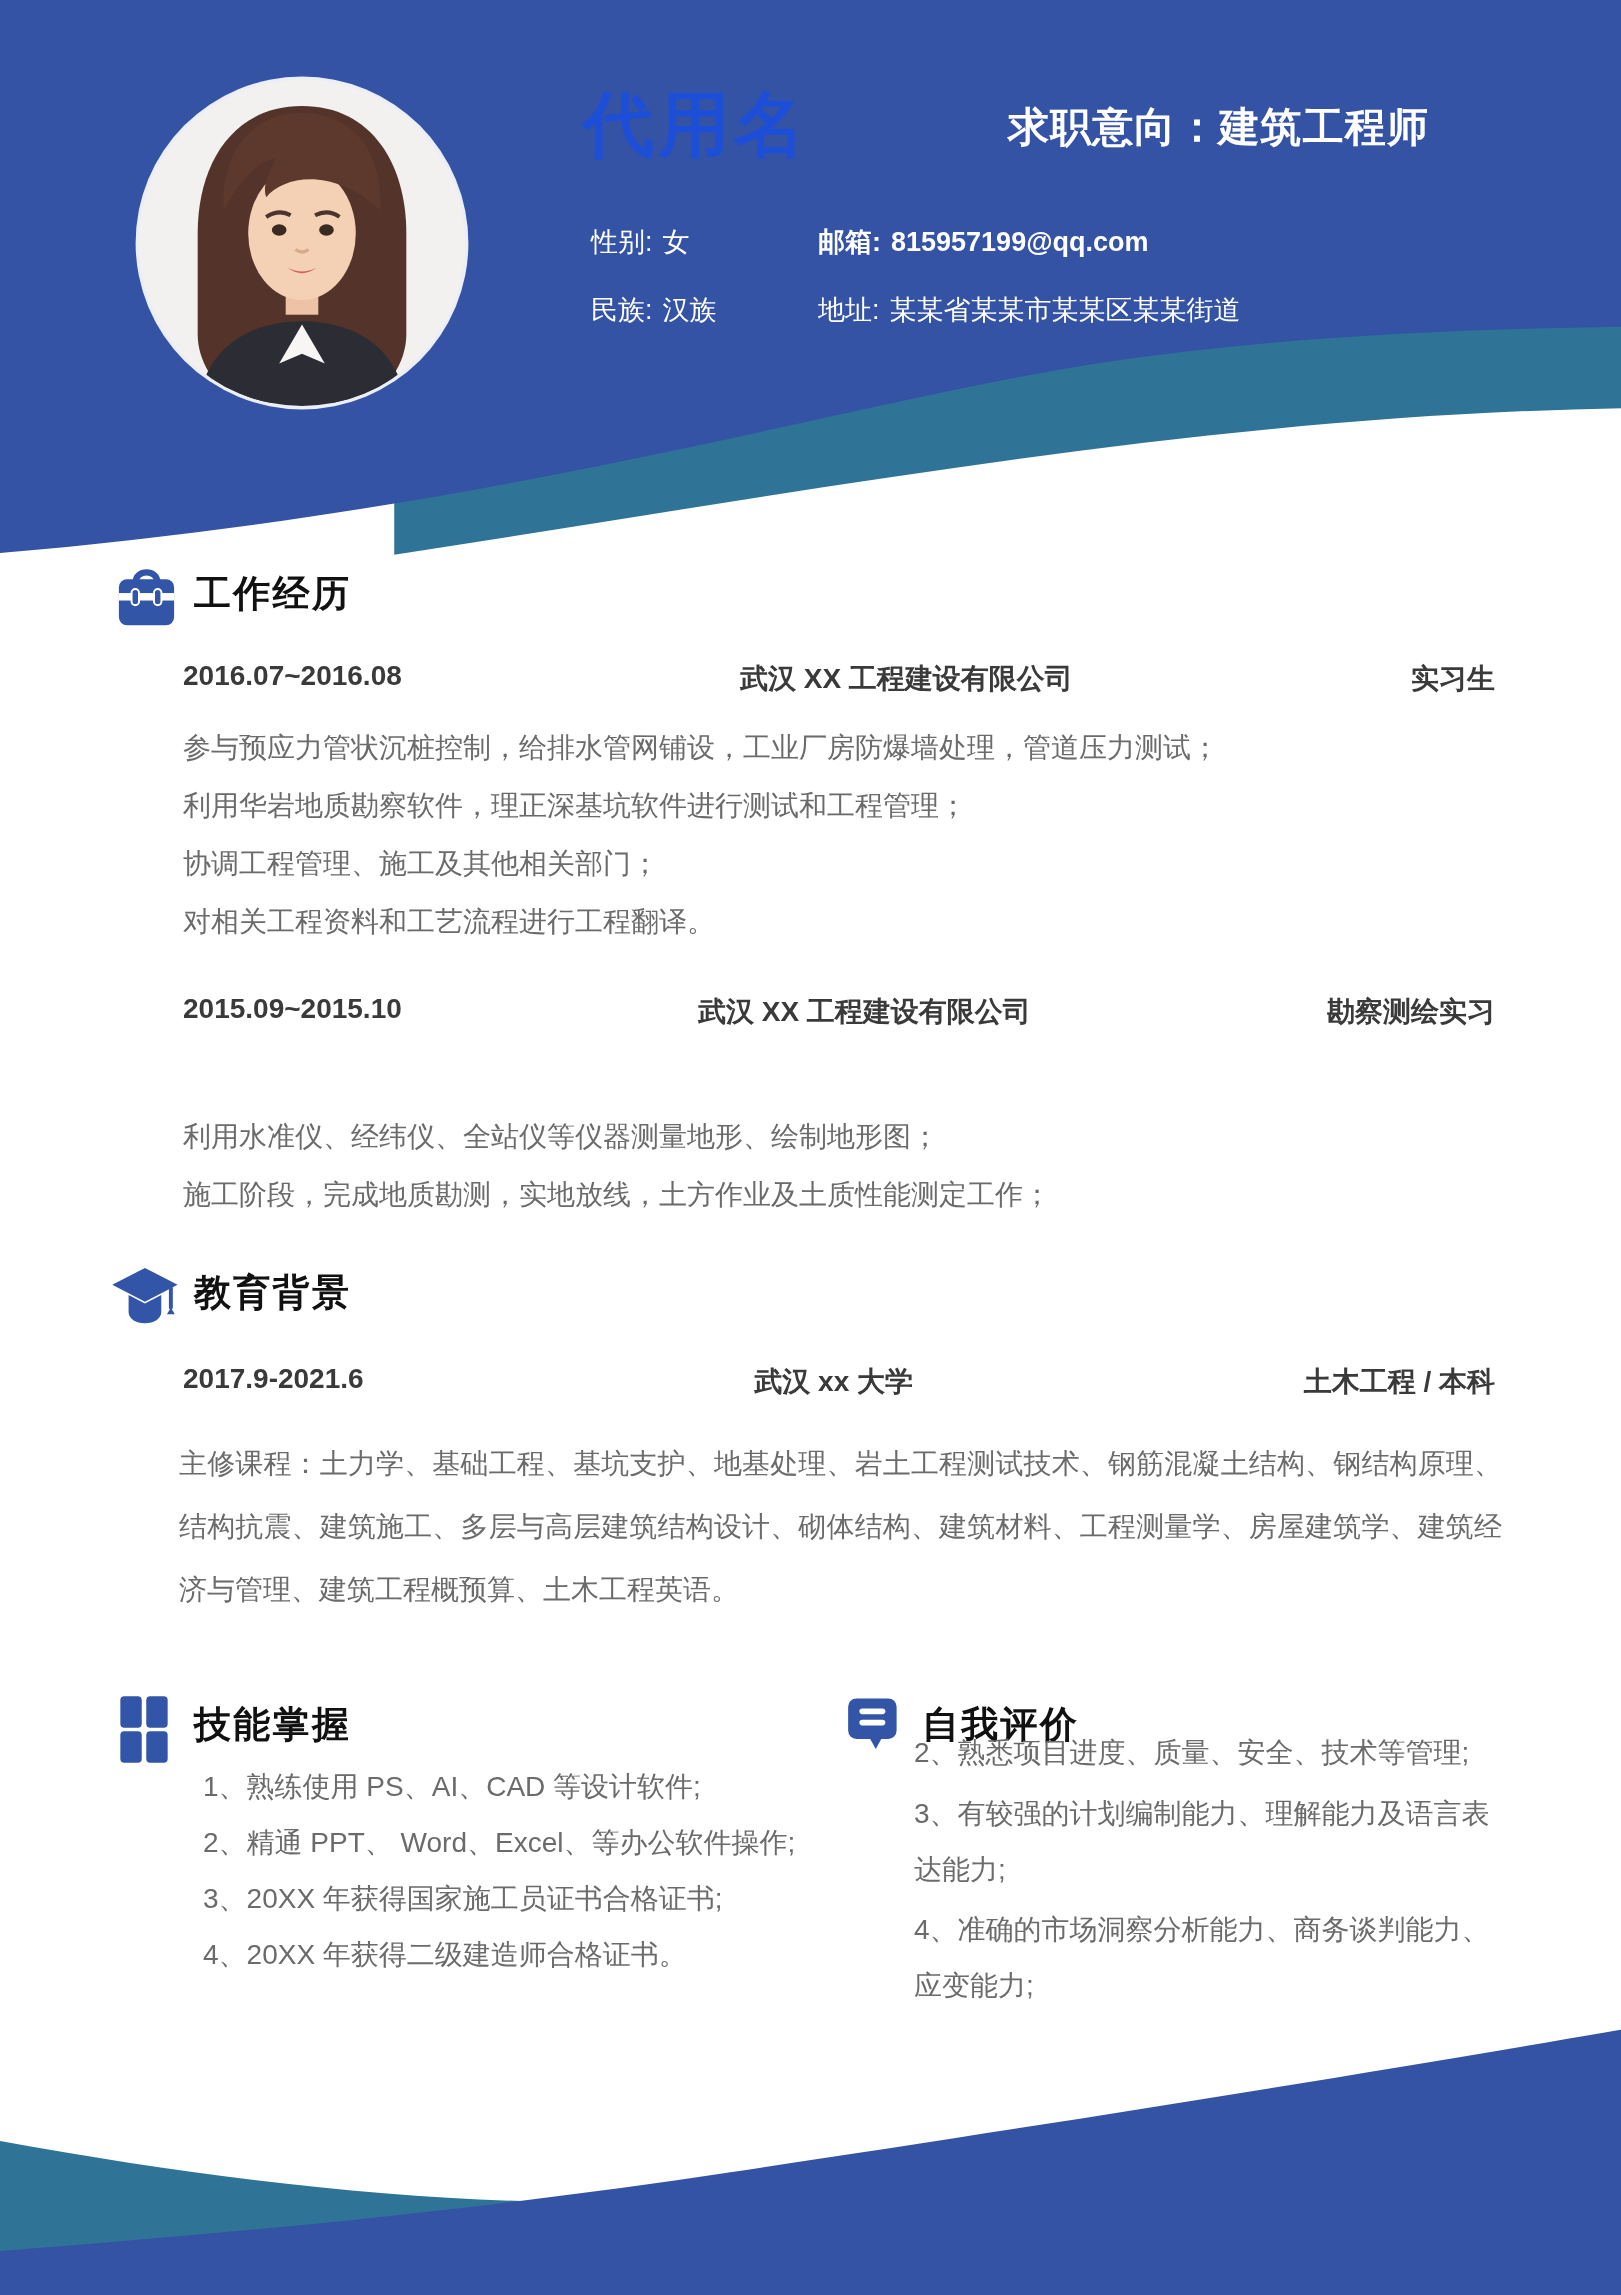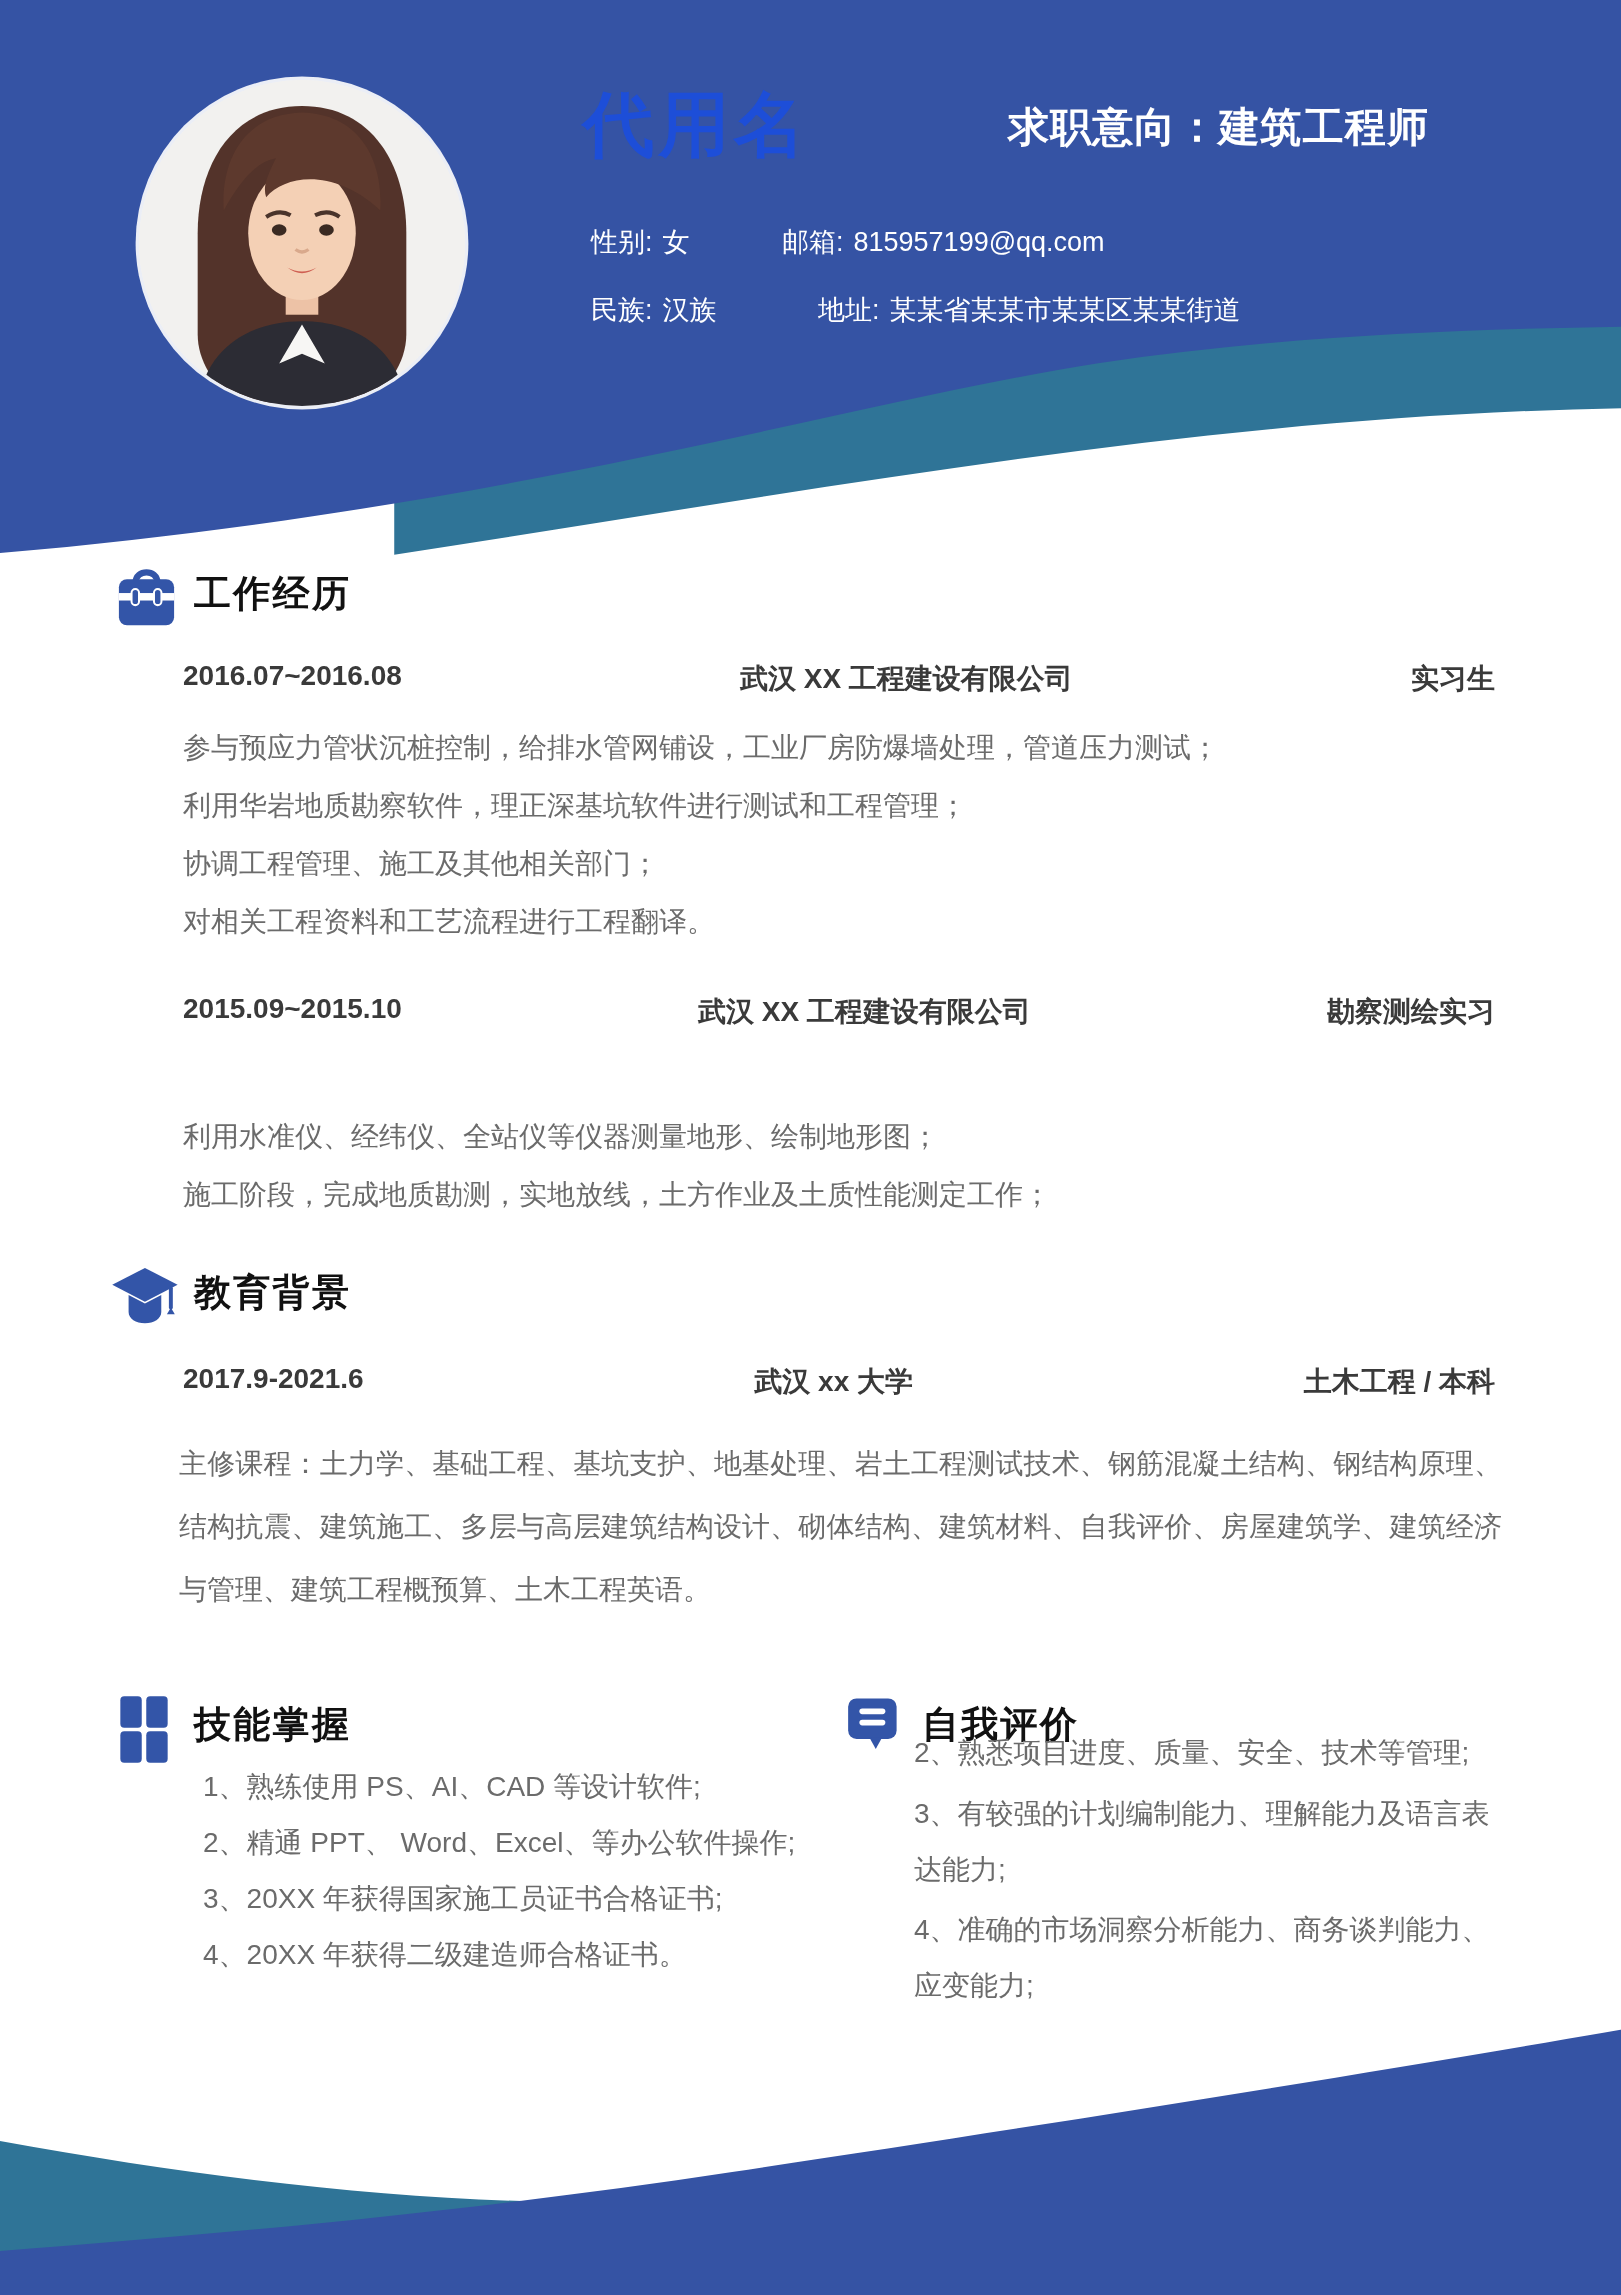--- a/index.html
+++ b/index.html
@@ -87,21 +87,21 @@
     <path d="M100,150 L86,174 L100,168 L114,174 Z" fill="#f7f6f4"></path>
   </svg>
 </div>
 
 <div class="name">代用名</div>
 <div class="intention">求职意向：建筑工程师</div>
 
 <div class="info-row" style="left:591px;top:226px;">
   <span class="lbl">性别:</span><span>女</span>
 </div>
-<div class="info-row" style="left:782px;top:226px;">
+<div class="info-row" style="left:818px;top:226px;font-weight:bold;">
   <span class="lbl">邮箱:</span><span>815957199@qq.com</span>
 </div>
 <div class="info-row" style="left:591px;top:294px;">
   <span class="lbl">民族:</span><span>汉族</span>
 </div>
 <div class="info-row" style="left:818px;top:294px;">
   <span class="lbl">地址:</span><span>某某省某某市某某区某某街道</span>
 </div>
 
 <svg class="sec-icon" style="left:112px;top:562px;width:69px;height:69px;" viewBox="0 0 120 120" aria-hidden="true">
@@ -141,21 +141,21 @@
   <path d="M108,50 L108,84" stroke="#3355A8" stroke-width="7" stroke-linecap="round"></path>
   <path d="M108,84 l-7,12 h14 Z" fill="#3355A8"></path>
 </svg>
 <div class="sec-title" style="left:194px;top:1273px;">教育背景</div>
 
 <div class="entry-head" style="top:1363px;">
   <span>2017.9-2021.6</span>
   <span>武汉 xx 大学</span>
   <span>土木工程 / 本科</span>
 </div>
-<div class="courses" style="top:1432px;">主修课程：土力学、基础工程、基坑支护、地基处理、岩土工程测试技术、钢筋混凝土结构、钢结构原理、结构抗震、建筑施工、多层与高层建筑结构设计、砌体结构、建筑材料、自我评价、房屋建筑学、建筑经济与管理、建筑工程概预算、土木工程英语。</div>
+<div class="courses" style="top:1432px;">主修课程：土力学、基础工程、基坑支护、地基处理、岩土工程测试技术、钢筋混凝土结构、钢结构原理、结构抗震、建筑施工、多层与高层建筑结构设计、砌体结构、建筑材料、工程测量学、房屋建筑学、建筑经济与管理、建筑工程概预算、土木工程英语。</div>
 
 <svg class="sec-icon" style="left:119px;top:1694px;width:50px;height:71px;" viewBox="0 0 88 126" aria-hidden="true">
   <rect x="2" y="4" width="38" height="56" rx="7" fill="#3355A8"></rect>
   <rect x="48" y="4" width="38" height="56" rx="7" fill="#3355A8"></rect>
   <rect x="2" y="66" width="38" height="56" rx="7" fill="#3355A8"></rect>
   <rect x="48" y="66" width="38" height="56" rx="7" fill="#3355A8"></rect>
 </svg>
 <div class="sec-title" style="left:194px;top:1705px;">技能掌握</div>
 
 <div class="skill-list">

